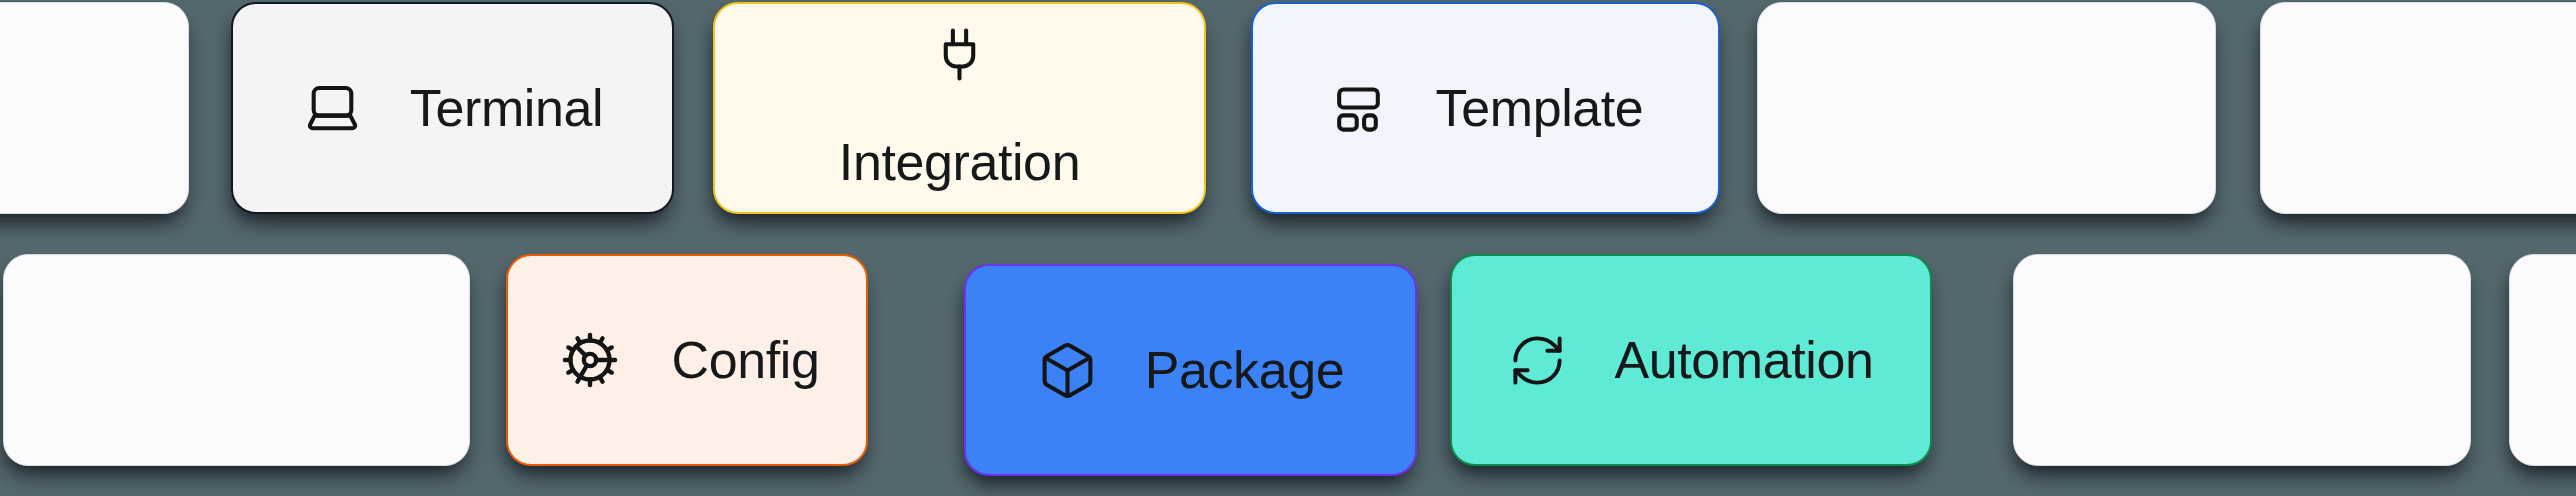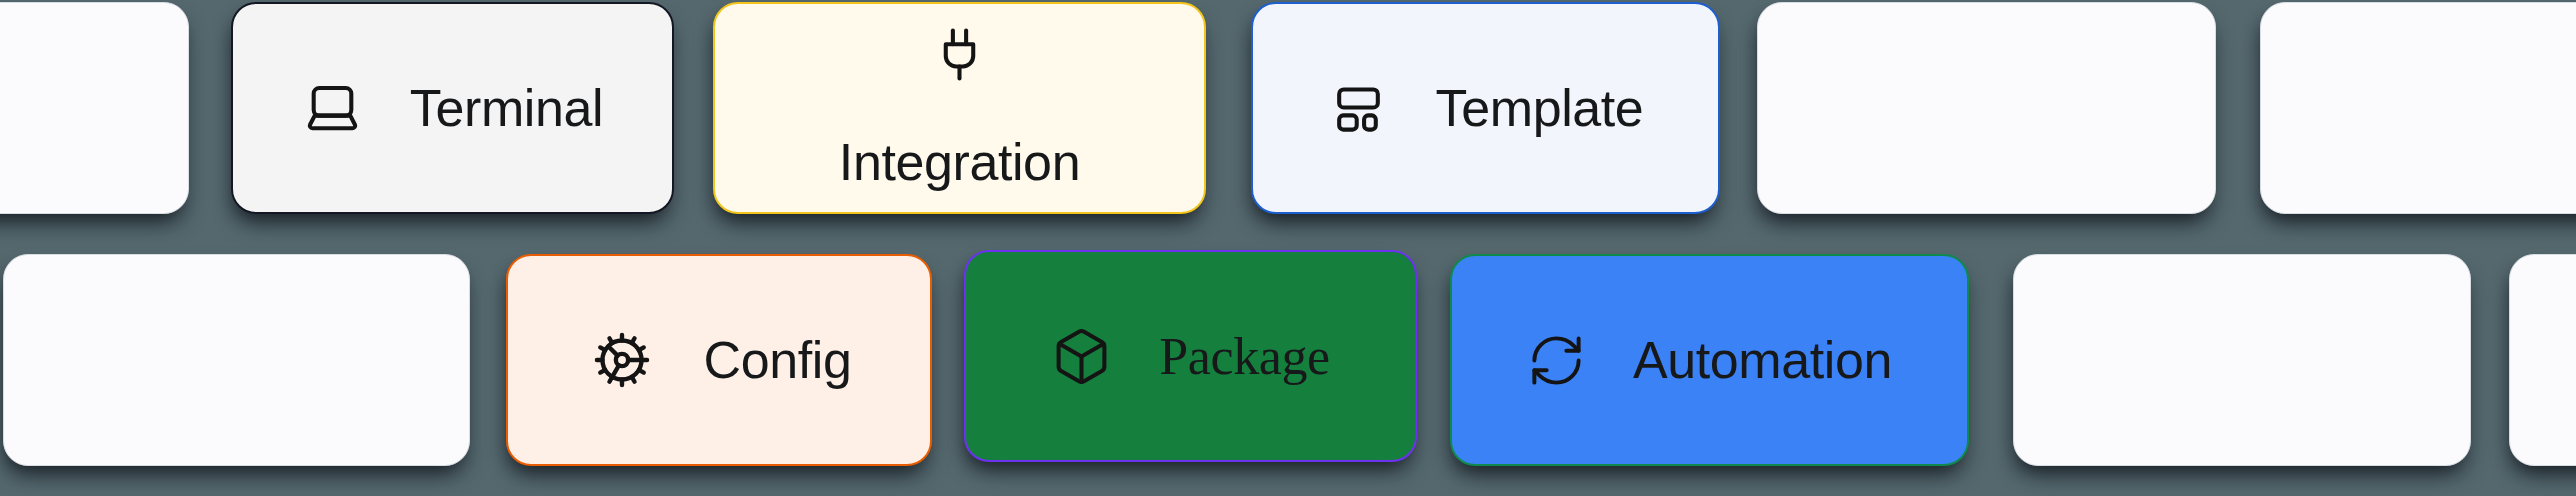--- a/index.html
+++ b/index.html
@@ -65,42 +65,42 @@
     </svg>
     <span class="label">Template</span>
   </div>
 
   <div class="card blank" style="left: 1757px; top: 1.8px; width: 459px; background-color: rgb(251, 251, 253); border-color: rgb(216, 220, 227);"></div>
 
   <div class="card blank" style="left: 2260px; top: 1.8px; width: 378px; background-color: rgb(251, 251, 253); border-color: rgb(216, 220, 227);"></div>
 
   <div class="card blank" style="left: 2.7px; top: 254px; width: 467px; background-color: rgb(251, 251, 253); border-color: rgb(216, 220, 227);"></div>
 
-  <div class="card tinted" style="left: 506px; top: 254px; width: 426px; background-color: rgb(254, 240, 230); border-color: rgb(232, 93, 4);">
+  <div class="card tinted" style="left: 506px; top: 254px; width: 362px; background-color: rgb(254, 240, 230); border-color: rgb(232, 93, 4);">
     <svg class="icon" width="70" height="70" viewBox="0 0 24 24" fill="none" stroke="currentColor" stroke-width="1.5" stroke-linecap="round" stroke-linejoin="round">
       <circle cx="12" cy="12" r="6.7"></circle>
       <circle cx="12" cy="12" r="2.1"></circle>
       <path d="M14.1 12h4.45"></path>
       <path d="M10.5 10.5 7.35 7.35"></path>
       <path d="M10.95 13.8 8.7 17.7"></path>
       <path d="M18.7 12h1.9M17.8 15.35l1.65.95M15.35 17.8l.95 1.65M12 18.7v1.9M8.65 17.8l-.95 1.65M6.2 15.35l-1.65.95M5.3 12H3.4M6.2 8.65 4.55 7.7M8.65 6.2 7.7 4.55M12 5.3V3.4M15.35 6.2l.95-1.65M17.8 8.65l1.65-.95"></path>
     </svg>
     <span class="label">Config</span>
   </div>
 
-  <div class="card tinted" style="left: 964px; top: 250px; width: 453px; background-color: #15803d; border-color: rgb(109, 49, 242); font-family: Liberation Serif, serif;">
+  <div class="card tinted" style="left: 964px; top: 264px; width: 453px; background-color: #3b82f6; border-color: rgb(109, 49, 242);">
     <svg class="icon" width="61" height="61" viewBox="0 0 24 24" fill="none" stroke="currentColor" stroke-width="1.6" stroke-linecap="round" stroke-linejoin="round">
       <path d="M21 8a2 2 0 0 0-1-1.73l-7-4a2 2 0 0 0-2 0l-7 4A2 2 0 0 0 3 8v8a2 2 0 0 0 1 1.73l7 4a2 2 0 0 0 2 0l7-4A2 2 0 0 0 21 16Z"></path>
       <path d="m3.3 7 8.7 5 8.7-5"></path>
       <path d="M12 22V12"></path>
     </svg>
     <span class="label">Package</span>
   </div>
 
-  <div class="card tinted" style="left: 1450px; top: 254px; width: 519px; background-color: #3b82f6; border-color: rgb(15, 138, 76);">
+  <div class="card tinted" style="left: 1450px; top: 254px; width: 482px; background-color: #5eead4; border-color: rgb(15, 138, 76);">
     <svg class="icon" width="59" height="59" viewBox="0 0 24 24" fill="none" stroke="currentColor" stroke-width="1.6" stroke-linecap="round" stroke-linejoin="round">
       <path d="M3 12a9 9 0 0 1 9-9 9.75 9.75 0 0 1 6.74 2.74L21 8"></path>
       <path d="M21 3v5h-5"></path>
       <path d="M21 12a9 9 0 0 1-9 9 9.75 9.75 0 0 1-6.74-2.74L3 16"></path>
       <path d="M8 16H3v5"></path>
     </svg>
     <span class="label">Automation</span>
   </div>
 
   <div class="card blank" style="left: 2013px; top: 254px; width: 458px; background-color: rgb(251, 251, 253); border-color: rgb(216, 220, 227);"></div>

